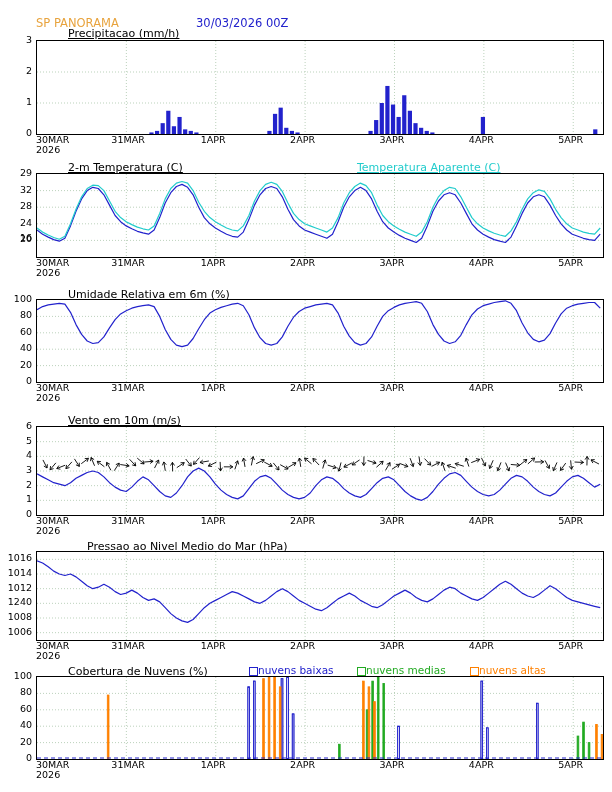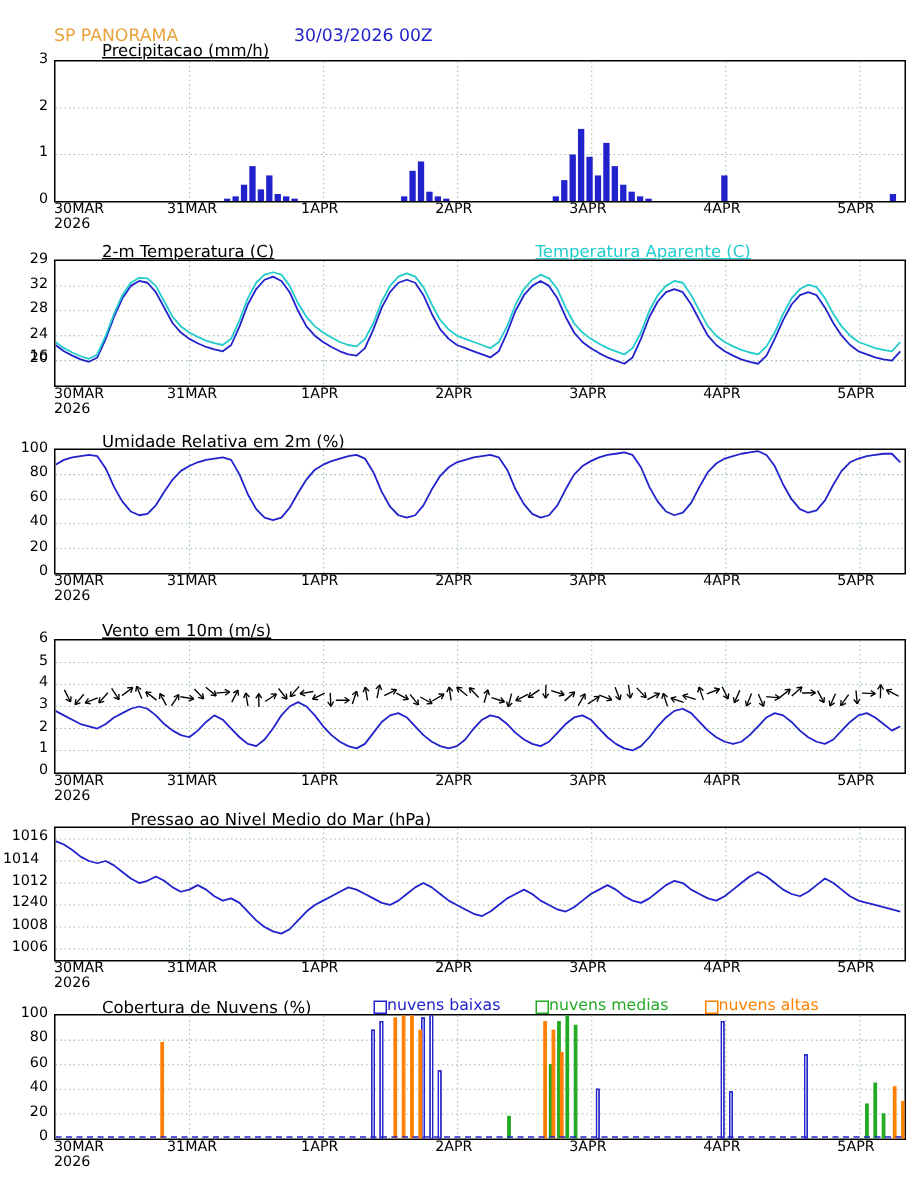--- a/index.html
+++ b/index.html
@@ -118,21 +118,21 @@
           <line x1="0" y1="49.8" x2="566" y2="49.8" stroke="#9fbf9f" stroke-width="0.7" stroke-dasharray="1,2"></line>
           <line x1="0" y1="33.2" x2="566" y2="33.2" stroke="#9fbf9f" stroke-width="0.7" stroke-dasharray="1,2"></line>
           <line x1="0" y1="16.599999999999994" x2="566" y2="16.599999999999994" stroke="#9fbf9f" stroke-width="0.7" stroke-dasharray="1,2"></line>
           <polyline points="0.0,56.0 5.6,60.2 11.2,63.1 16.7,65.6 22.3,67.2 27.9,64.3 33.5,51.9 39.0,37.3 44.6,24.9 50.2,16.6 55.8,13.3 61.3,14.5 66.9,20.8 72.5,31.1 78.1,41.5 83.6,47.7 89.2,51.9 94.8,54.8 100.4,57.3 105.9,58.9 111.5,60.2 117.1,56.0 122.7,43.6 128.2,29.0 133.8,18.7 139.4,12.5 145.0,10.4 150.6,13.3 156.1,20.8 161.7,33.2 167.3,43.6 172.9,49.8 178.4,54.0 184.0,57.3 189.6,60.2 195.2,62.3 200.7,63.1 206.3,58.1 211.9,45.6 217.5,31.1 223.0,20.8 228.6,14.5 234.2,12.5 239.8,14.5 245.3,22.8 250.9,35.3 256.5,45.6 262.1,51.9 267.6,56.0 273.2,58.1 278.8,60.2 284.4,62.3 289.9,64.3 295.5,60.2 301.1,47.7 306.7,33.2 312.3,22.8 317.8,16.6 323.4,13.3 329.0,16.6 334.6,24.9 340.1,37.3 345.7,47.7 351.3,54.0 356.9,58.1 362.4,61.4 368.0,64.3 373.6,66.4 379.2,68.5 384.7,64.3 390.3,51.9 395.9,37.3 401.5,27.0 407.0,20.8 412.6,18.7 418.2,20.8 423.8,29.0 429.3,39.4 434.9,49.8 440.5,56.0 446.1,60.2 451.7,63.1 457.2,65.6 462.8,67.2 468.4,68.5 474.0,63.1 479.5,51.9 485.1,39.4 490.7,29.0 496.3,22.8 501.8,20.8 507.4,22.8 513.0,31.1 518.6,41.5 524.1,49.8 529.7,56.0 535.3,60.2 540.9,62.3 546.4,64.3 552.0,65.6 557.6,66.4 563.2,60.2" fill="none" stroke="#2222cc" stroke-width="1.2" stroke-linejoin="round"></polyline>
           <polyline points="0.0,54.0 5.6,58.1 11.2,61.0 16.7,63.5 22.3,65.2 27.9,62.3 33.5,49.8 39.0,35.3 44.6,22.8 50.2,14.5 55.8,11.2 61.3,11.6 66.9,16.6 72.5,27.0 78.1,37.3 83.6,43.6 89.2,47.7 94.8,50.6 100.4,53.1 105.9,54.8 111.5,56.0 117.1,51.9 122.7,39.4 128.2,24.9 133.8,14.5 139.4,9.1 145.0,7.5 150.6,9.1 156.1,16.6 161.7,28.2 167.3,37.3 172.9,43.6 178.4,47.7 184.0,51.0 189.6,54.0 195.2,56.0 200.7,56.9 206.3,51.9 211.9,41.5 217.5,27.0 223.0,16.6 228.6,10.4 234.2,8.3 239.8,10.4 245.3,17.4 250.9,29.0 256.5,39.4 262.1,45.6 267.6,49.8 273.2,51.9 278.8,54.0 284.4,56.0 289.9,58.1 295.5,54.0 301.1,43.6 306.7,29.0 312.3,18.7 317.8,12.5 323.4,9.1 329.0,11.6 334.6,18.7 340.1,31.1 345.7,41.5 351.3,47.7 356.9,51.9 362.4,55.2 368.0,58.1 373.6,60.2 379.2,62.3 384.7,58.1 390.3,47.7 395.9,33.2 401.5,22.8 407.0,16.6 412.6,13.3 418.2,14.5 423.8,22.8 429.3,33.2 434.9,43.6 440.5,49.8 446.1,54.0 451.7,56.9 457.2,59.3 462.8,61.0 468.4,62.3 474.0,56.9 479.5,47.7 485.1,35.3 490.7,24.9 496.3,18.7 501.8,15.8 507.4,17.4 513.0,24.9 518.6,35.3 524.1,43.6 529.7,49.8 535.3,54.0 540.9,56.0 546.4,58.1 552.0,59.3 557.6,60.2 563.2,54.0" fill="none" stroke="#22cccc" stroke-width="1.2" stroke-linejoin="round"></polyline>
         </svg>
       </div>
   </div>
 
   <div class="panel">
-    <div class="ptitle" style="left:68px;top:288px;">Umidade Relativa em 2m (%)</div>
+    <div class="ptitle" style="left:68px;top:288px;">Umidade Relativa em 6m (%)</div>
     <div class="plot" id="plot2" style="left:36px;top:299px;width:568px;height:84px;">
         <svg width="566" height="82" viewBox="0 0 566 82">
           <line x1="89.37312490131059" y1="0" x2="89.37312490131059" y2="82" stroke="#9fbf9f" stroke-width="0.7" stroke-dasharray="1,2"></line>
           <line x1="178.74624980262118" y1="0" x2="178.74624980262118" y2="82" stroke="#9fbf9f" stroke-width="0.7" stroke-dasharray="1,2"></line>
           <line x1="268.1193747039318" y1="0" x2="268.1193747039318" y2="82" stroke="#9fbf9f" stroke-width="0.7" stroke-dasharray="1,2"></line>
           <line x1="357.49249960524236" y1="0" x2="357.49249960524236" y2="82" stroke="#9fbf9f" stroke-width="0.7" stroke-dasharray="1,2"></line>
           <line x1="446.86562450655293" y1="0" x2="446.86562450655293" y2="82" stroke="#9fbf9f" stroke-width="0.7" stroke-dasharray="1,2"></line>
           <line x1="536.2387494078636" y1="0" x2="536.2387494078636" y2="82" stroke="#9fbf9f" stroke-width="0.7" stroke-dasharray="1,2"></line>
           <line x1="0" y1="65.6" x2="566" y2="65.6" stroke="#9fbf9f" stroke-width="0.7" stroke-dasharray="1,2"></line>
           <line x1="0" y1="49.199999999999996" x2="566" y2="49.199999999999996" stroke="#9fbf9f" stroke-width="0.7" stroke-dasharray="1,2"></line>
@@ -518,21 +518,21 @@
       <div class="xlab" style="left: 200.746px; top: 640px;">1APR</div>
       <div class="xlab" style="left: 290.119px; top: 640px;">2APR</div>
       <div class="xlab" style="left: 379.492px; top: 640px;">3APR</div>
       <div class="xlab" style="left: 468.866px; top: 640px;">4APR</div>
       <div class="xlab" style="left: 558.239px; top: 640px;">5APR</div>
       <div class="yr" style="left: 36px; top: 650px;">2026</div>
       <div class="ylab" style="left: 2px; top: 625.667px; width: 30px; text-align: right;">1006</div>
       <div class="ylab" style="left: 2px; top: 611px; width: 30px; text-align: right;">1008</div>
       <div class="ylab" style="left: 2px; top: 596.333px; width: 30px; text-align: right;">1240</div>
       <div class="ylab" style="left: 2px; top: 581.667px; width: 30px; text-align: right;">1012</div>
-      <div class="ylab" style="left: 2px; top: 567px; width: 30px; text-align: left;">1014</div>
+      <div class="ylab" style="left: 2px; top: 567px; width: 30px; text-align: right;">1014</div>
       <div class="ylab" style="left: 2px; top: 552.333px; width: 30px; text-align: right;">1016</div>
       <div class="xlab" style="left: 36px; top: 759px;">30MAR</div>
       <div class="xlab" style="left: 111.373px; top: 759px;">31MAR</div>
       <div class="xlab" style="left: 200.746px; top: 759px;">1APR</div>
       <div class="xlab" style="left: 290.119px; top: 759px;">2APR</div>
       <div class="xlab" style="left: 379.492px; top: 759px;">3APR</div>
       <div class="xlab" style="left: 468.866px; top: 759px;">4APR</div>
       <div class="xlab" style="left: 558.239px; top: 759px;">5APR</div>
       <div class="yr" style="left: 36px; top: 769px;">2026</div>
       <div class="ylab" style="left: 2px; top: 752px; width: 30px; text-align: right;">0</div>

